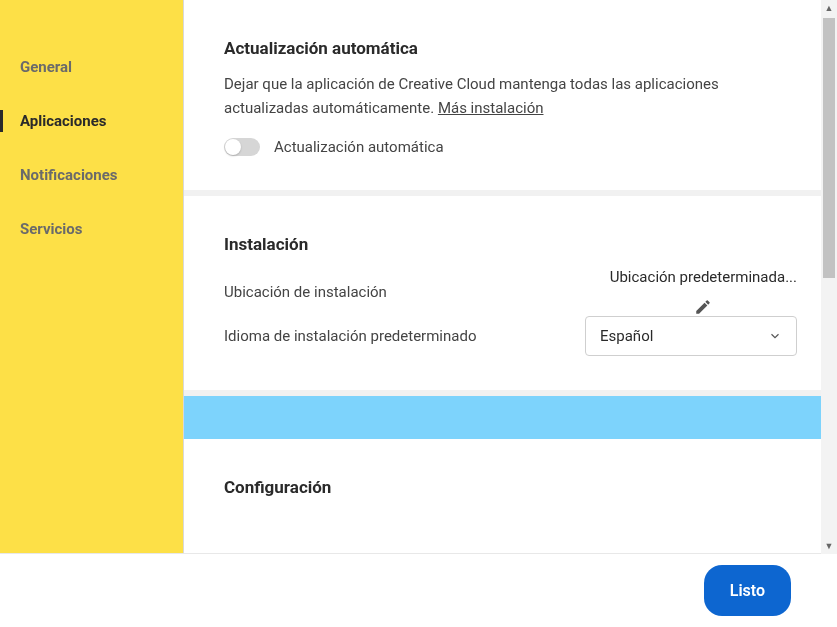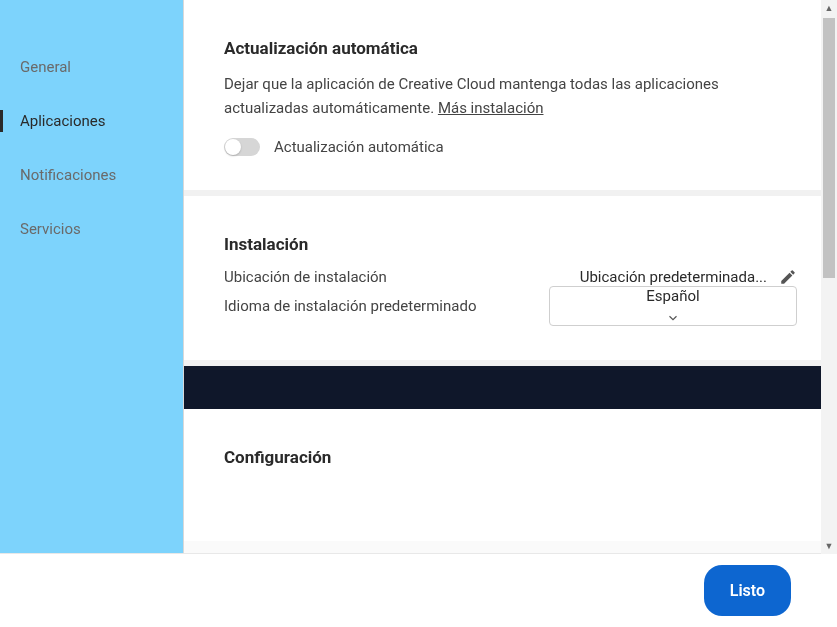--- a/index.html
+++ b/index.html
@@ -17,21 +17,22 @@
     }
     .container {
       display: flex;
       height: 554px;
       border-bottom: 1px solid #e8e8e8;
     }
     .sidebar {
       width: 184px;
       border-right: 1px solid #d8d8d8;
       padding-top: 40px;
-      background: #7dd3fc;
+      background: #fde047;
+      font-weight: bold;
     }
     .sidebar-item {
       padding: 18px 20px;
       font-size: 15px;
       color: #6a6a6a;
       cursor: pointer;
       position: relative;
     }
     .sidebar-item.active {
       color: #2a2a2a;
@@ -44,21 +45,21 @@
       bottom: 16px;
       width: 3px;
       background: #2a2a2a;
     }
     .main {
       flex: 1;
       overflow-y: auto;
       background: #fafafa;
     }
     .main-inner {
-      background: #0f172a;
+      background: #7dd3fc;
     }
     .section {
       padding: 38px 40px 34px 40px;
       border-bottom: 6px solid #f1f1f1;
       background: #fff;
     }
     .section:last-child {
       border-bottom: none;
       margin-top: 43px;
     }
@@ -113,45 +114,45 @@
       gap: 20px;
     }
     .setting-label {
       font-size: 15px;
       color: #444;
     }
     .setting-value-wrap {
       display: flex;
       align-items: center;
       gap: 12px;
+      flex-direction: column;
     }
     .setting-value {
       font-size: 15px;
       color: #2a2a2a;
     }
     .edit-icon {
       width: 18px;
       height: 18px;
       cursor: pointer;
       fill: #555;
     }
     .select {
-      width: 248px;
+      width: 212px;
       height: 40px;
       border: 1px solid #cfcfcf;
       border-radius: 4px;
       display: flex;
       align-items: center;
       justify-content: space-between;
       padding: 0 14px;
       font-size: 15px;
       color: #2a2a2a;
       background: #fff;
       cursor: pointer;
-      flex-direction: column;
     }
     .chevron-icon {
       width: 14px;
       height: 14px;
       fill: none;
       stroke: #555;
       stroke-width: 2;
     }
     .footer {
       height: 73px;

